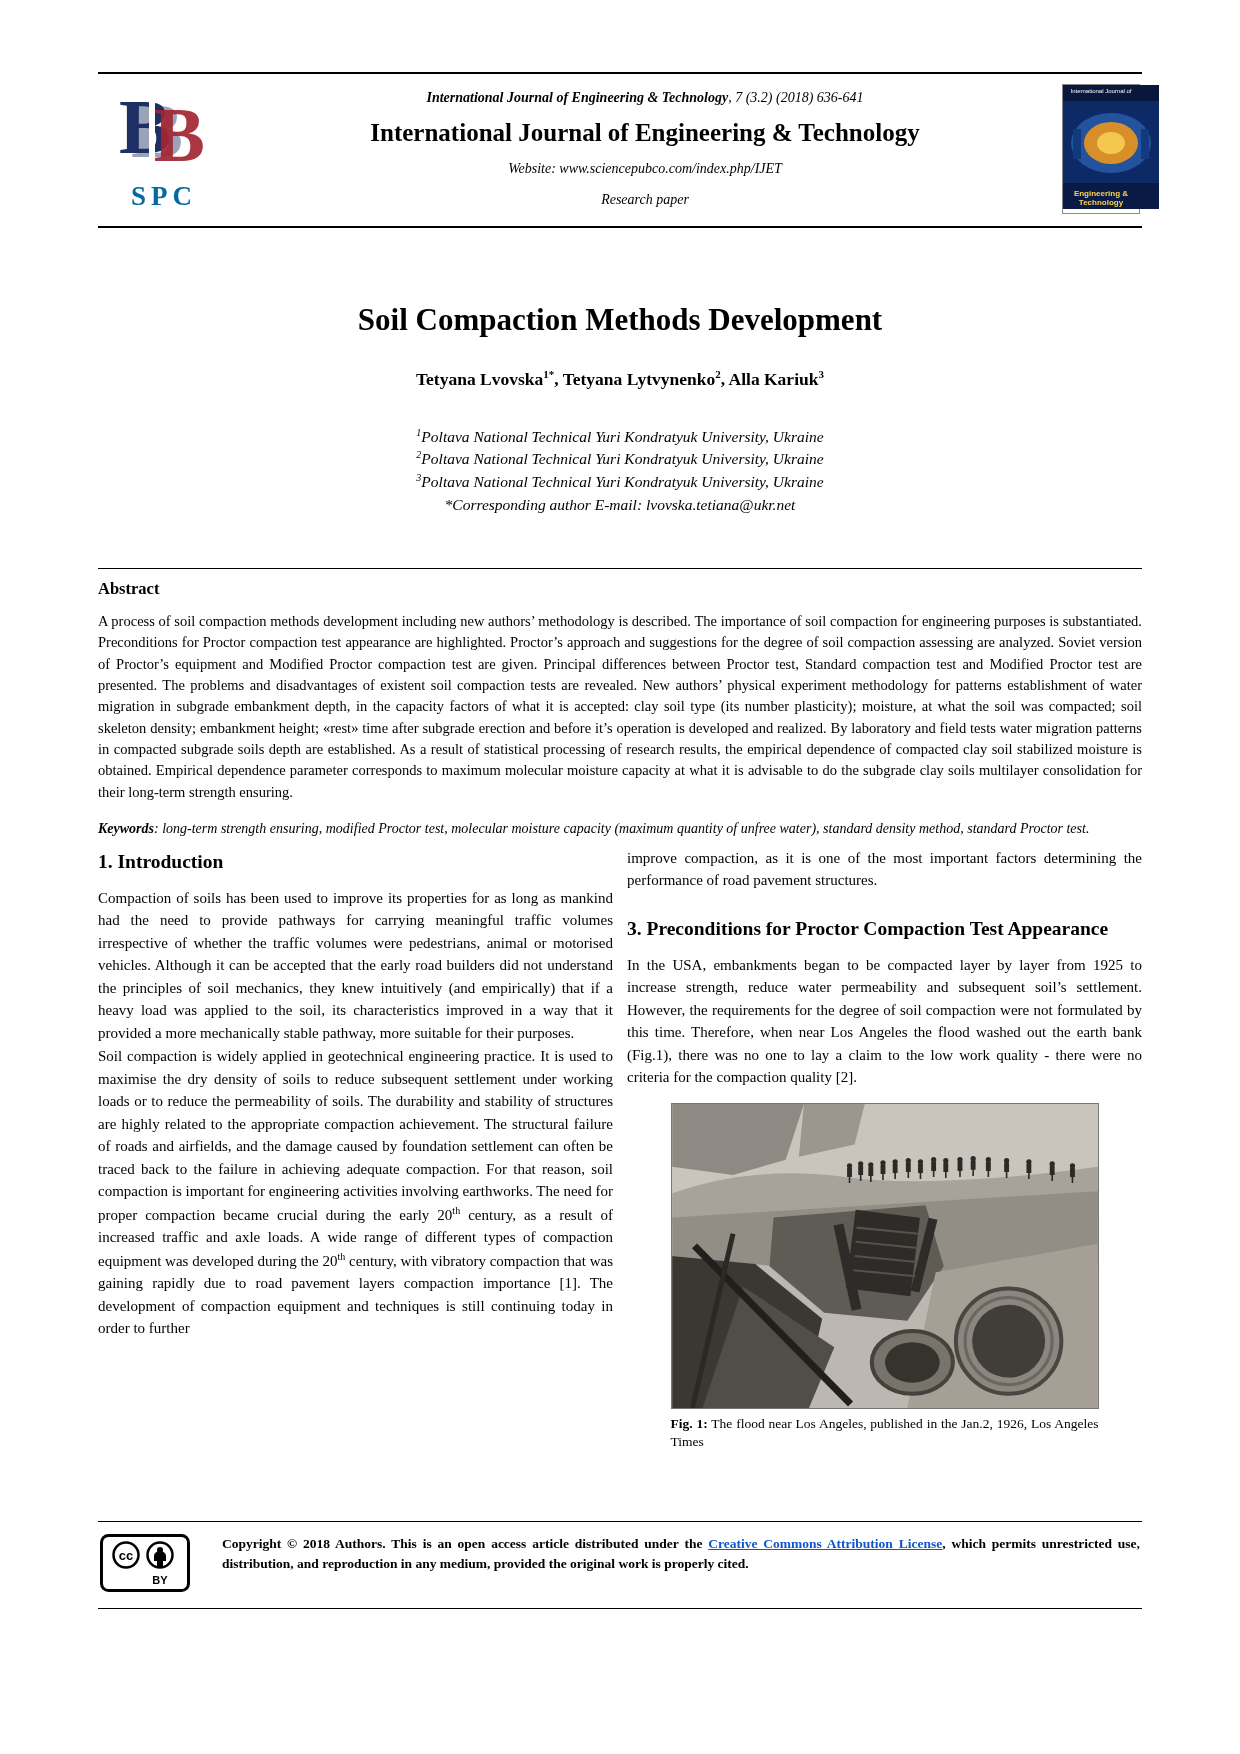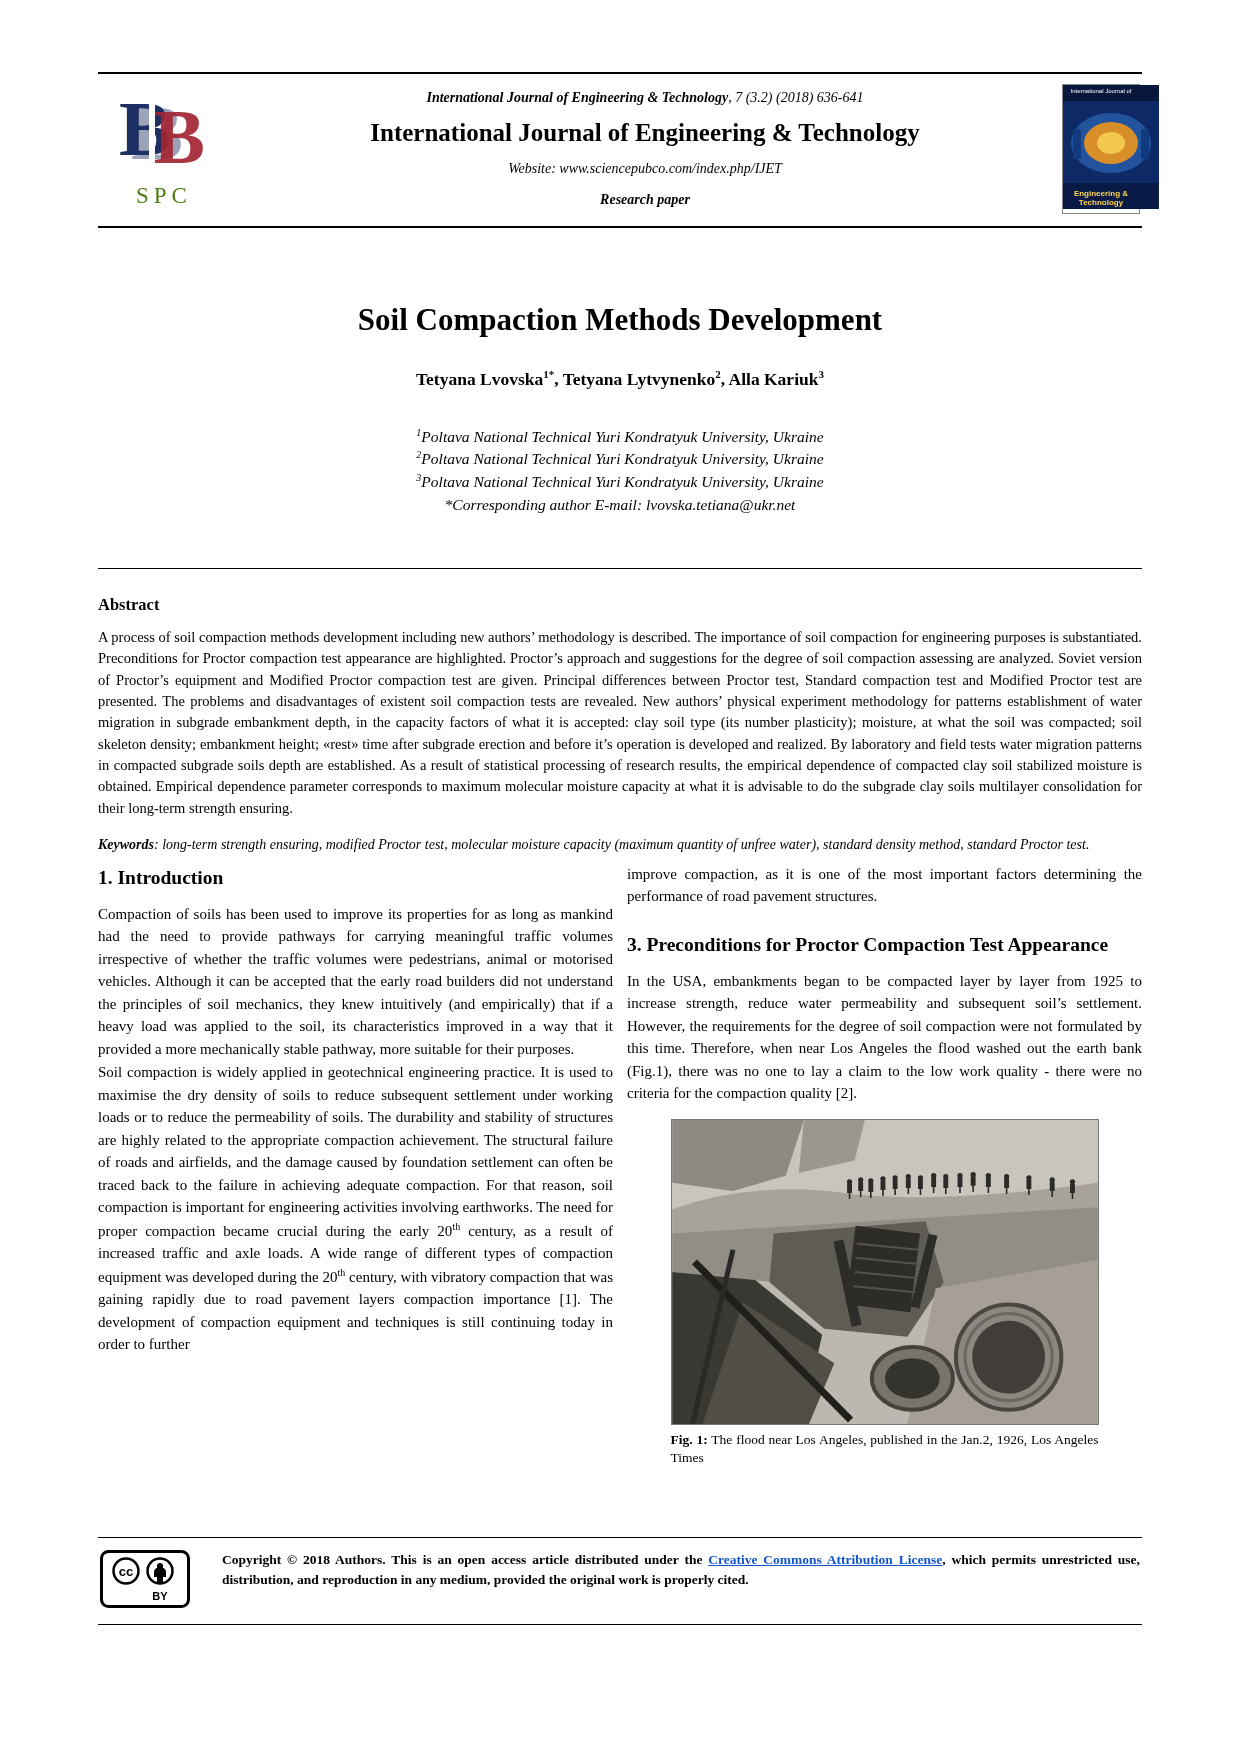--- a/index.html
+++ b/index.html
@@ -10,49 +10,49 @@
   }
   .page { width: 1044px; margin: 0 auto; padding-top: 72px; }
 
   
   .header {
     border-top: 2px solid #000; border-bottom: 2px solid #000;
     display: flex; align-items: center; gap: 14px; padding: 10px 2px 12px 2px;
   }
   .logo-box { width: 128px; flex: 0 0 auto; text-align: center; }
   .logo-spc-text {
-    font-family: "Liberation Serif", serif; font-weight: normal;
-    font-size: 23px; letter-spacing: 5px; color: #4d7c0f; margin-top: -6px;
+    font-family: "Liberation Serif", serif; font-weight: bold;
+    font-size: 27px; letter-spacing: 5px; color: #0369a1; margin-top: -6px;
   }
   .header-center { flex: 1 1 auto; text-align: center; }
   .ref-line { font-style: italic; font-size: 14px; }
   .ref-line .jname { font-weight: bold; }
   .journal-title { font-size: 25px; font-weight: bold; margin-top: 13px; }
   .website { font-style: italic; font-size: 14px; margin-top: 14px; }
-  .research-paper { font-weight: bold; font-style: italic; font-size: 14px; margin-top: 15px; }
+  .research-paper { font-weight: normal; font-style: italic; font-size: 14px; margin-top: 15px; }
   .cover-box { width: 78px; flex: 0 0 auto; position: relative; border: 1px solid #888; }
   .cover-top-text {
     position: absolute; top: 3px; left: 0; right: 0; text-align: center;
     font-family: "Liberation Sans", sans-serif; font-size: 6px; color: #fff;
   }
   .cover-caption {
     position: absolute; bottom: 6px; left: 0; right: 0; text-align: center;
     font-family: "Liberation Sans", sans-serif; font-size: 8px; font-weight: bold; color: #ffd24a;
   }
 
   
   .paper-title { text-align: center; font-size: 31px; font-weight: bold; margin-top: 74px; }
   .authors { text-align: center; font-size: 17.5px; font-weight: bold; margin-top: 30px; }
   .authors sup { font-size: 11px; }
   .affils { text-align: center; font-style: italic; font-size: 15.5px; margin-top: 36px; line-height: 1.45; }
   .affils sup { font-size: 10px; font-style: italic; }
   .corresponding { text-align: center; font-style: italic; font-size: 15.5px; line-height: 1.45; }
 
   
-  .abstract-block { margin-top: 52px; border-top: 1.5px solid #000; padding-top: 26px; }
+  .abstract-block { margin-top: 52px; border-top: 1.5px solid #000; padding-top: 10px; }
   .abstract-heading { font-size: 16.5px; font-weight: bold; }
   .abstract-text { font-size: 14.5px; line-height: 1.47; text-align: justify; margin-top: 12px; }
   .keywords { font-size: 14px; font-style: italic; margin-top: 16px; line-height: 1.4; text-align: justify; }
   .keywords .kw-label { font-weight: bold; }
 
   
   .cols { display: flex; gap: 14px; margin-top: 8px; min-height: 640px; }
   .col { flex: 1 1 0; min-width: 0; }
   .sec-h { font-size: 19.5px; font-weight: bold; margin: 4px 0 14px 0; text-align: justify; }
   .sec-h.second { margin-top: 26px; }

